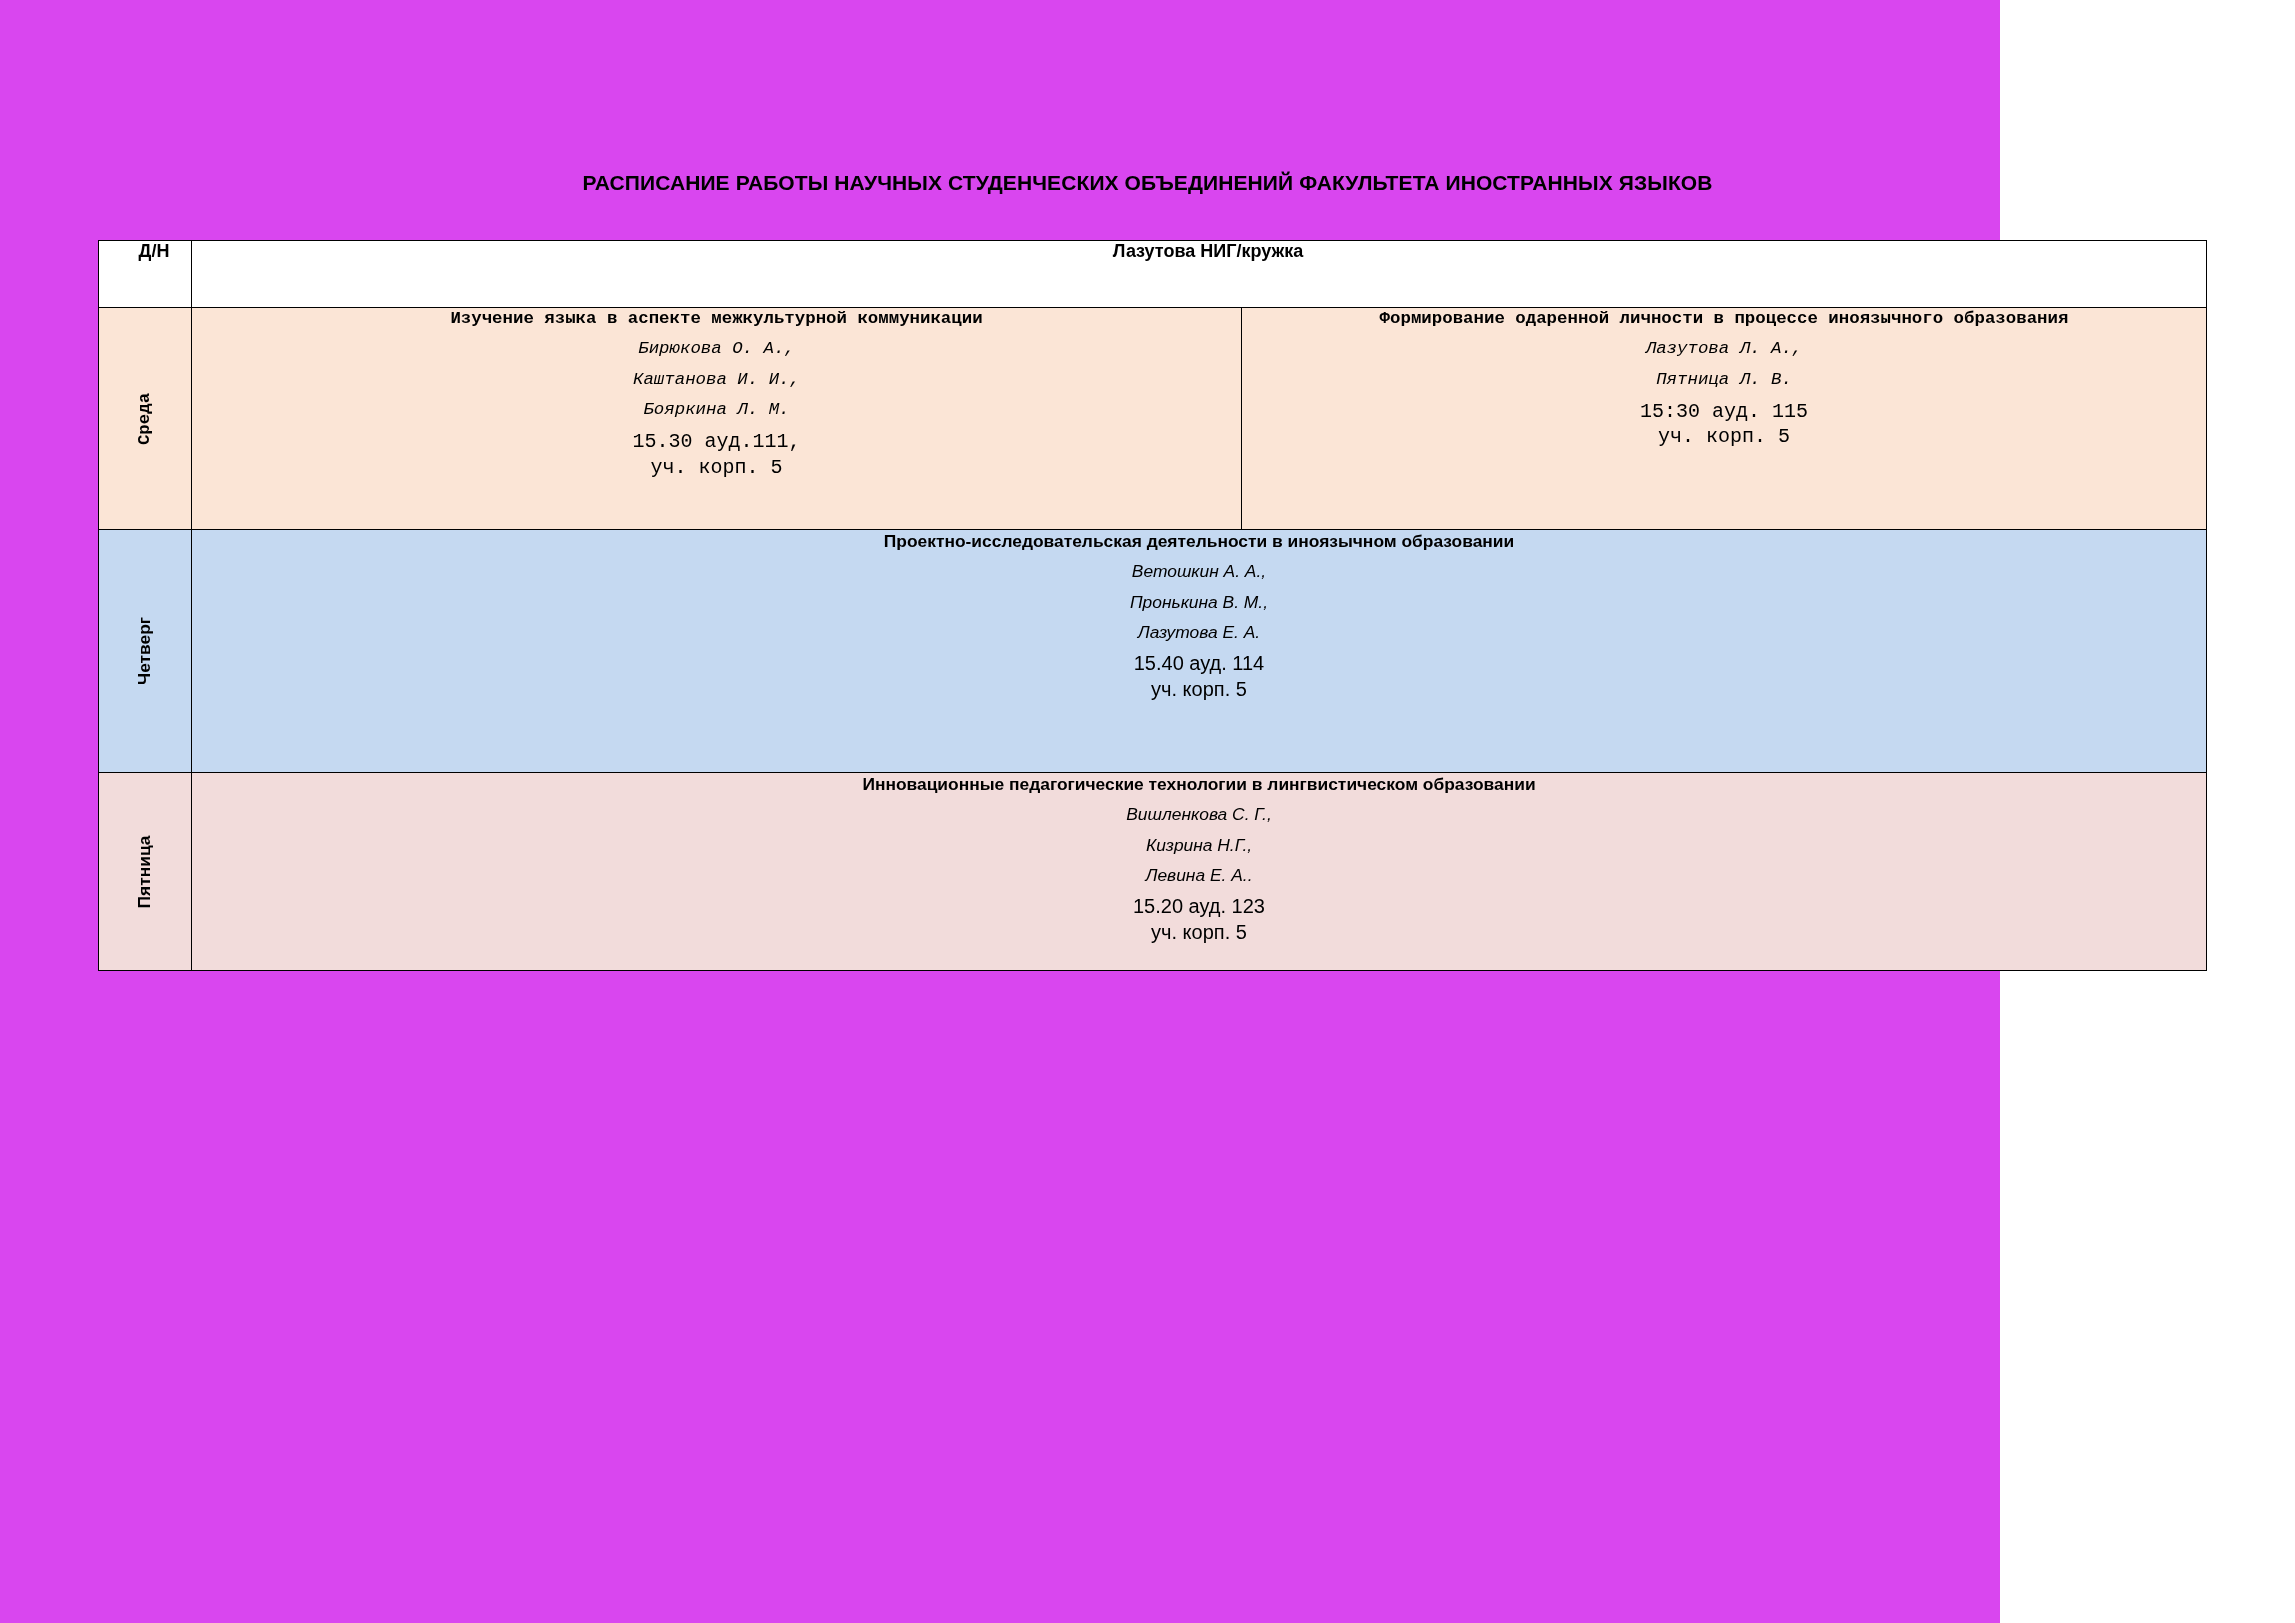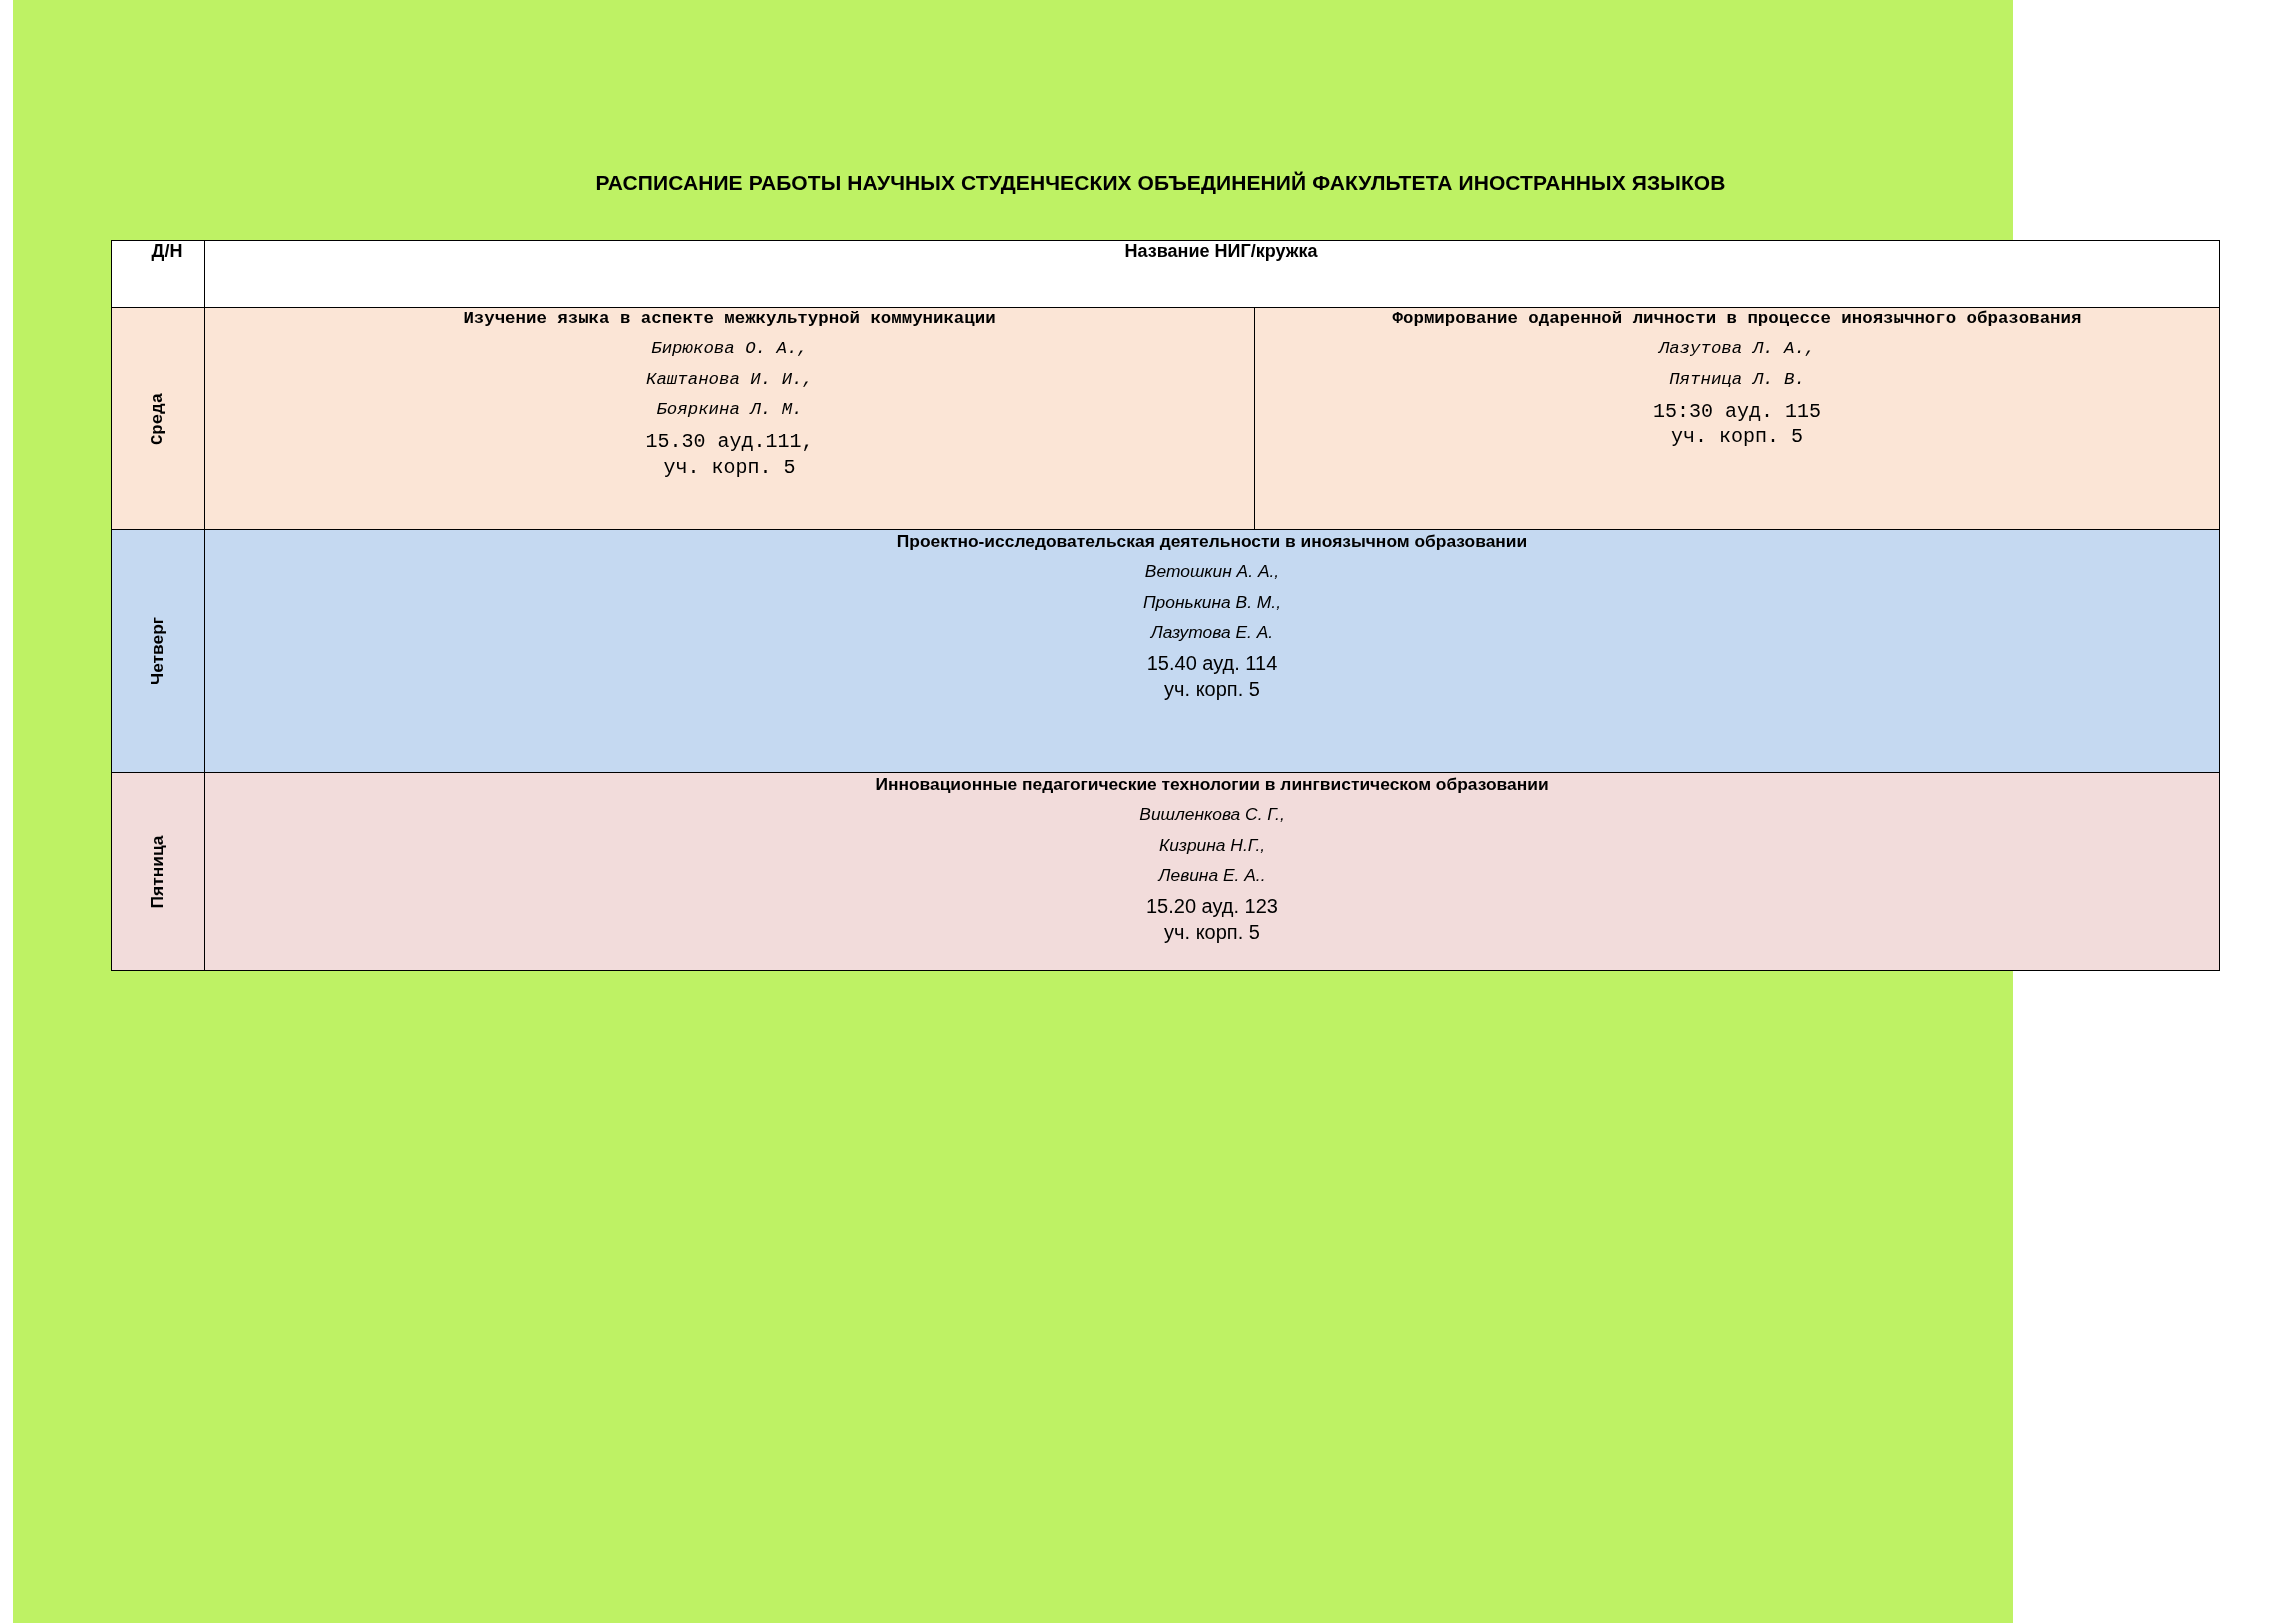--- a/index.html
+++ b/index.html
@@ -12,25 +12,25 @@
     width: 2295px;
     height: 1624px;
     font-family: "Liberation Sans", sans-serif;
     color: #000000;
     overflow: hidden;
     position: relative;
   }
 
   .page {
     position: absolute;
-    left: 13px;
+    left: 0;
     top: 0;
     width: 2000px;
     height: 1624px;
-    background: #bef264;
+    background: #d946ef;
   }
 
   
   .doc-title {
     position: absolute;
     left: 0;
     top: 171px;
     width: 2295px;
     text-align: center;
     font-size: 21px;
@@ -131,21 +131,21 @@
   <table class="sched-table">
     <colgroup>
       <col class="c-day">
       <col class="c-main">
       <col class="c-main2">
     </colgroup>
     <tbody>
 
       <tr class="row-header">
         <td class="hdr-day">Д/Н</td>
-        <td class="hdr-title" colspan="2">Название НИГ/кружка</td>
+        <td class="hdr-title" colspan="2">Лазутова НИГ/кружка</td>
       </tr>
 
       <tr class="row-wed">
         <td class="day-cell">
           <span class="day-rot">Среда</span>
         </td>
         <td class="content-cell">
           <p class="grp-title">Изучение языка в аспекте межкультурной коммуникации</p>
           <p class="grp-person">Бирюкова О. А.,</p>
           <p class="grp-person">Каштанова И. И.,</p>

